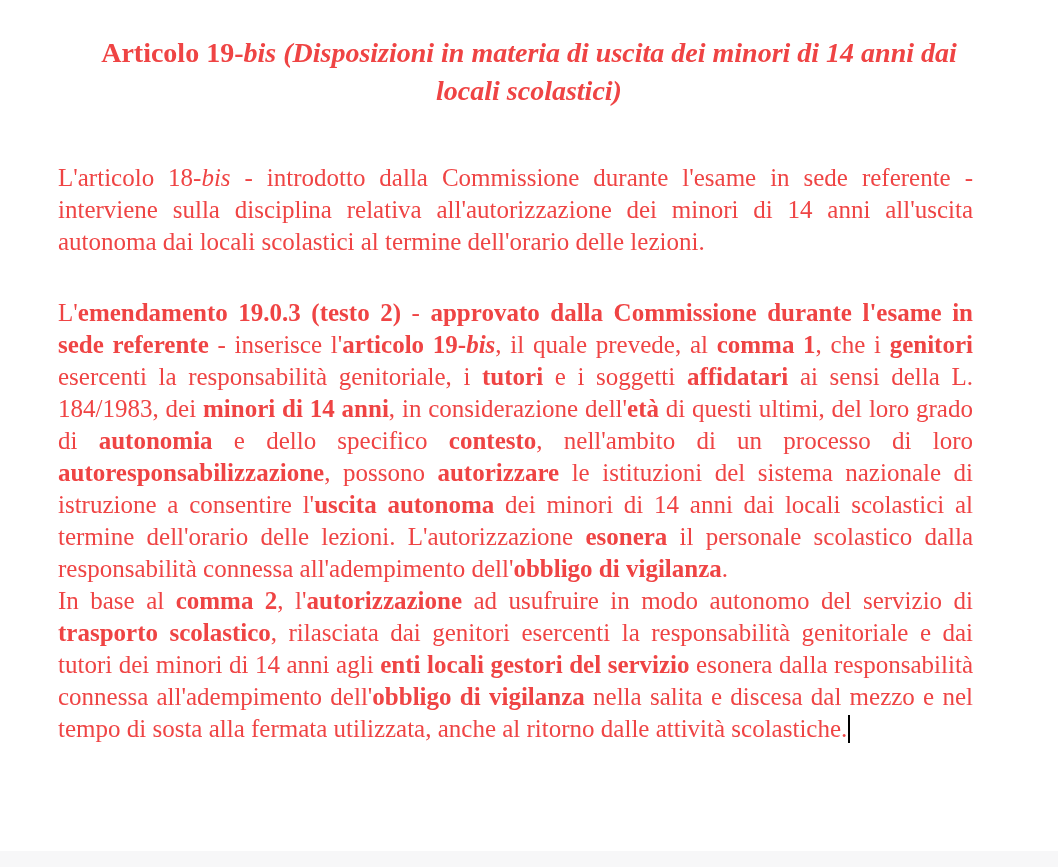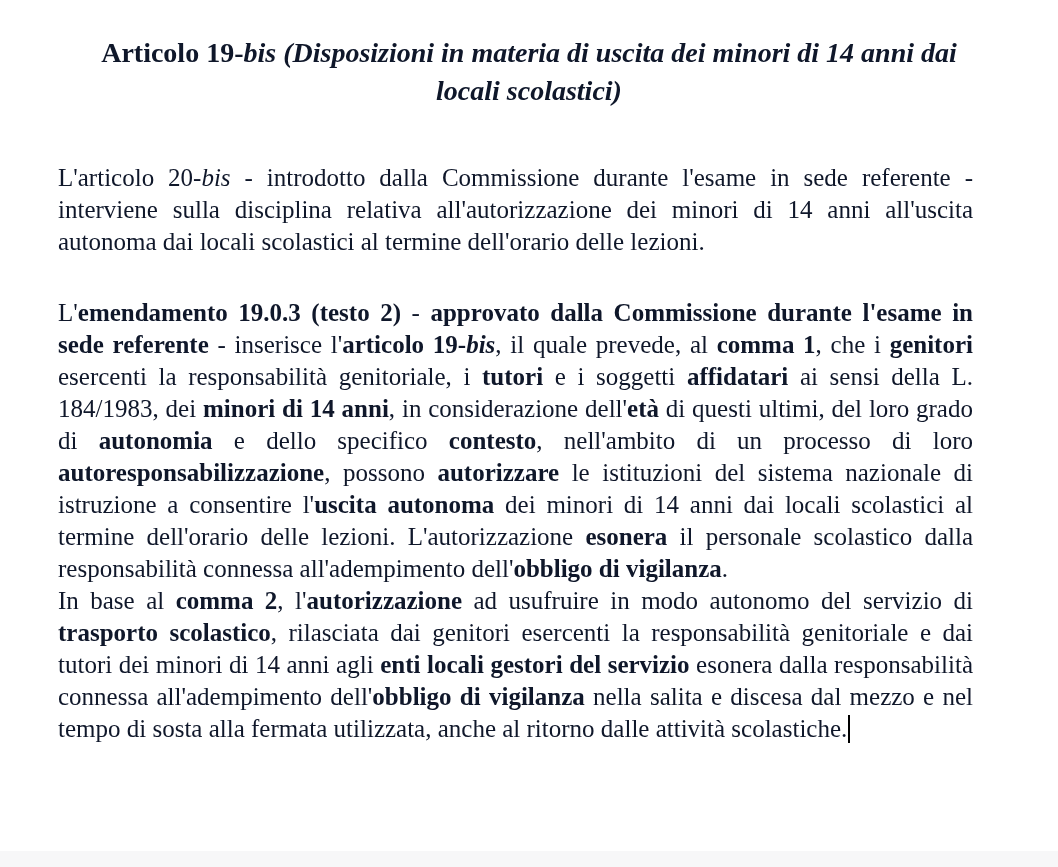--- a/index.html
+++ b/index.html
@@ -6,21 +6,21 @@
     margin: 0;
     padding: 0;
     background: #ffffff;
   }
   .page {
     position: relative;
     width: 1058px;
     height: 867px;
     background: #ffffff;
     overflow: hidden;
-    color: #0f172a;
+    color: #ef4444;
     font-family: "Liberation Serif", "DejaVu Serif", serif;
     box-sizing: border-box;
     padding-top: 34px;
   }
   .doc-title {
     margin: 0 69px;
     text-align: center;
     font-size: 28px;
     line-height: 38px;
     font-weight: bold;
@@ -58,18 +58,18 @@
     height: 16px;
     background: #f7f7f8;
   }
 </style>
 </head>
 <body>
 
 <div class="page">
   <div class="doc-title" id="doc-title"><span class="run b">Articolo 19-</span><span class="run bi">bis</span><span class="run b"> </span><span class="run bi">(Disposizioni in materia di uscita dei minori di 14 anni dai locali scolastici)</span></div>
   <div class="doc-body" id="doc-body">
-      <div class="para gap-after"><span class="run r">L'articolo 20-</span><span class="run i">bis</span><span class="run r"> - introdotto dalla Commissione durante l'esame in sede referente - interviene sulla disciplina relativa all'autorizzazione dei minori di 14 anni all'uscita autonoma dai locali scolastici al termine dell'orario delle lezioni.</span></div>
+      <div class="para gap-after"><span class="run r">L'articolo 18-</span><span class="run i">bis</span><span class="run r"> - introdotto dalla Commissione durante l'esame in sede referente - interviene sulla disciplina relativa all'autorizzazione dei minori di 14 anni all'uscita autonoma dai locali scolastici al termine dell'orario delle lezioni.</span></div>
       <div class="para"><span class="run r">L'</span><span class="run b">emendamento 19.0.3 (testo 2)</span><span class="run r"> - </span><span class="run b">approvato dalla Commissione durante l'esame in sede referente</span><span class="run r"> - inserisce l'</span><span class="run b">articolo 19-</span><span class="run bi">bis</span><span class="run r">, il quale prevede, al </span><span class="run b">comma 1</span><span class="run r">, che i </span><span class="run b">genitori</span><span class="run r"> esercenti la responsabilità genitoriale, i </span><span class="run b">tutori</span><span class="run r"> e i soggetti </span><span class="run b">affidatari</span><span class="run r"> ai sensi della L. 184/1983, dei </span><span class="run b">minori di 14 anni</span><span class="run r">, in considerazione dell'</span><span class="run b">età</span><span class="run r"> di questi ultimi, del loro grado di </span><span class="run b">autonomia</span><span class="run r"> e dello specifico </span><span class="run b">contesto</span><span class="run r">, nell'ambito di un processo di loro </span><span class="run b">autoresponsabilizzazione</span><span class="run r">, possono </span><span class="run b">autorizzare</span><span class="run r"> le istituzioni del sistema nazionale di istruzione a consentire l'</span><span class="run b">uscita autonoma</span><span class="run r"> dei minori di 14 anni dai locali scolastici al termine dell'orario delle lezioni. L'autorizzazione </span><span class="run b">esonera</span><span class="run r"> il personale scolastico dalla responsabilità connessa all'adempimento dell'</span><span class="run b">obbligo di vigilanza</span><span class="run r">.</span></div>
       <div class="para"><span class="run r">In base al </span><span class="run b">comma 2</span><span class="run r">, l'</span><span class="run b">autorizzazione</span><span class="run r"> ad usufruire in modo autonomo del servizio di </span><span class="run b">trasporto scolastico</span><span class="run r">, rilasciata dai genitori esercenti la responsabilità genitoriale e dai tutori dei minori di 14 anni agli </span><span class="run b">enti locali gestori del servizio</span><span class="run r"> esonera dalla responsabilità connessa all'adempimento dell'</span><span class="run b">obbligo di vigilanza</span><span class="run r"> nella salita e discesa dal mezzo e nel tempo di sosta alla fermata utilizzata, anche al ritorno dalle attività scolastiche.</span><span class="caret"></span></div>
     </div>
   <div class="bottom-strip"></div>
 </div>
 
 </body></html>

